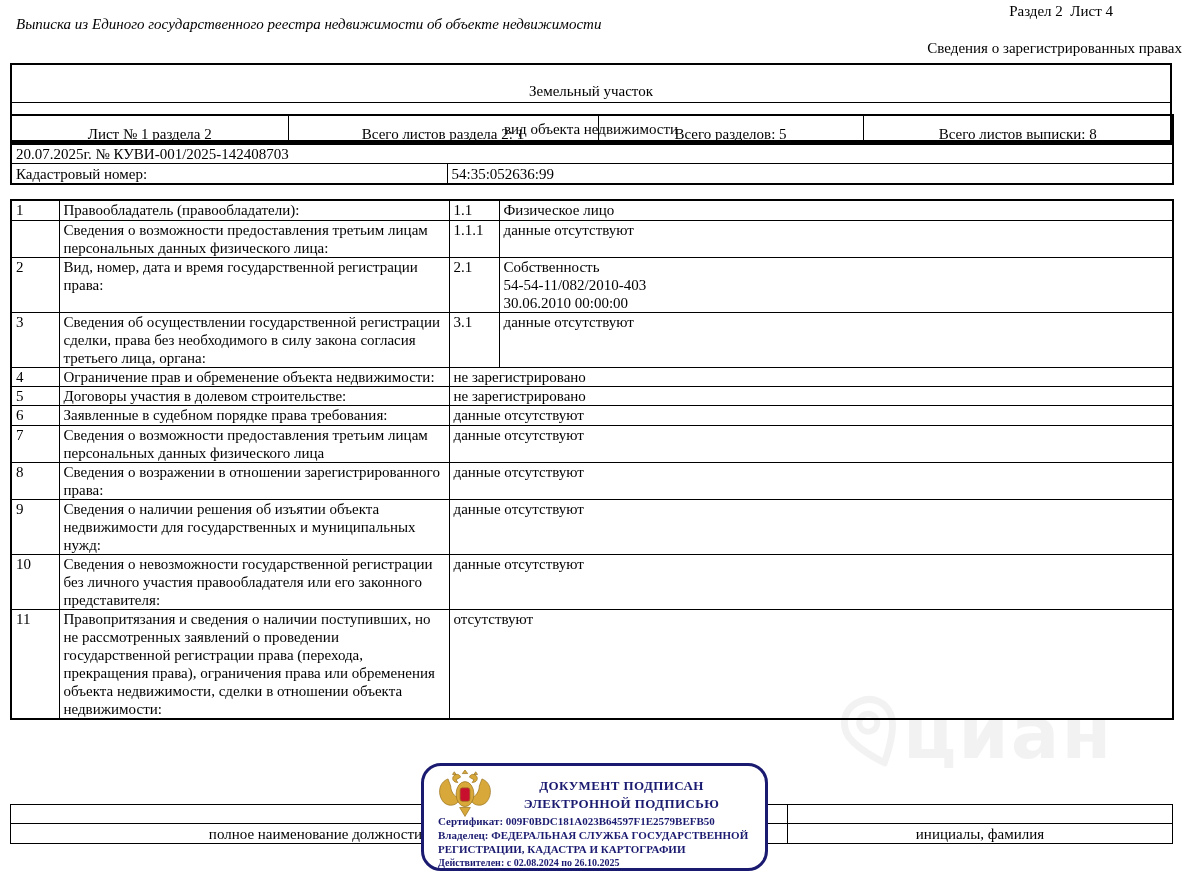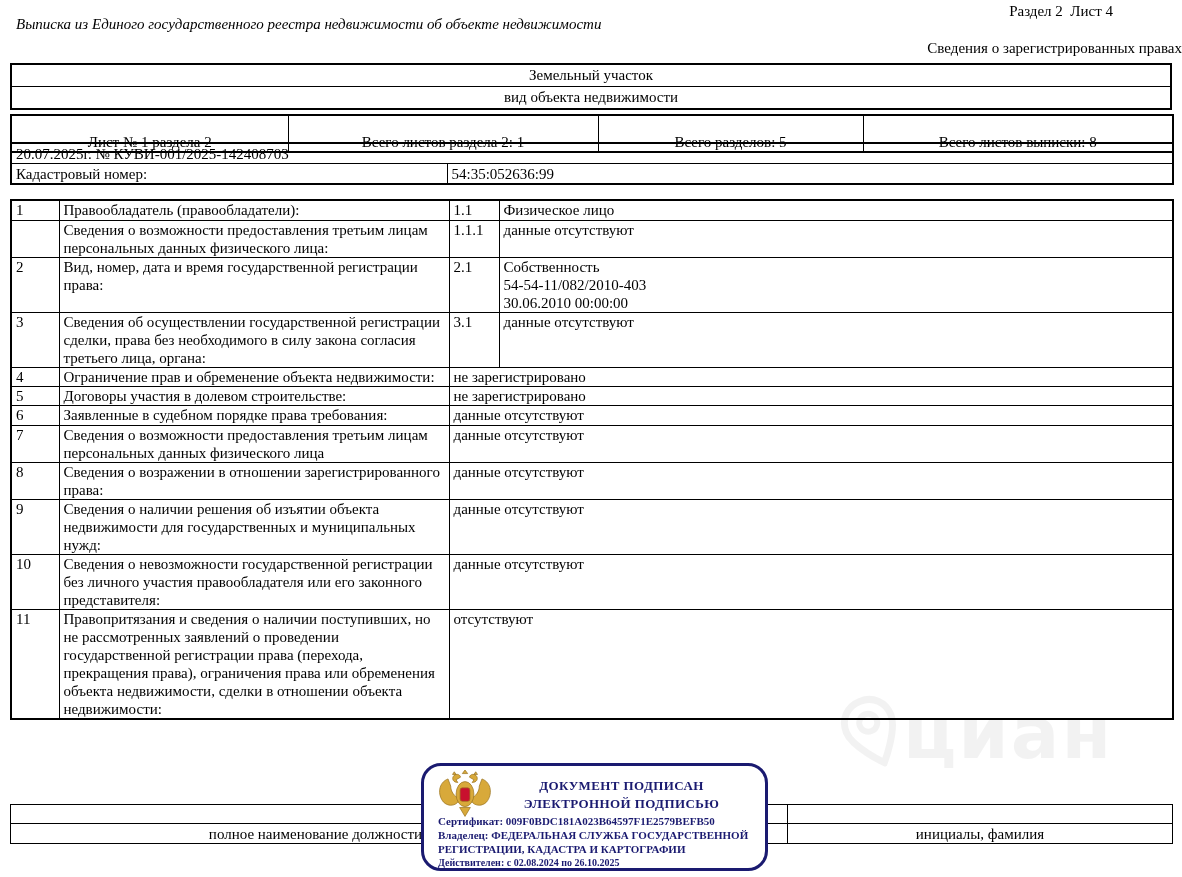--- a/index.html
+++ b/index.html
@@ -9,24 +9,24 @@
   .corner-label{position:absolute;top:3px;right:69px;font-size:15px;white-space:pre;}
   .doc-title{position:absolute;top:16px;left:16px;width:100%;text-align:left;font-size:15px;font-style:italic;}
   .doc-subtitle{position:absolute;top:40px;left:0;width:100%;text-align:right;font-size:15px;}
 
   table{border-collapse:collapse;position:absolute;table-layout:fixed;background:transparent;}
   td{border:1px solid #000;font-size:15px;line-height:1.2;padding:0 4px;vertical-align:top;
      overflow:hidden;}
   .tb-outer{border:2px solid #000;}
 
   .t-objtype{left:10px;top:63px;width:1162px;z-index:1;}
-  .t-objtype td{text-align:center;height:20px;padding-top:1px;}
+  .t-objtype td{text-align:center;height:20px;padding-top:17px;}
 
   .t-sheets{left:10px;top:114px;width:1162px;z-index:1;}
-  .t-sheets td{text-align:center;height:17px;padding-top:17px;}
+  .t-sheets td{text-align:center;height:17px;padding-top:9px;}
 
   .t-docinfo{left:10px;top:142px;width:1162px;z-index:1;}
   .t-docinfo td{height:18px;padding-top:1px;}
 
   .t-main{left:10px;top:199px;width:1162px;z-index:1;}
   .t-main td.val{white-space:pre-line;}
 
   .t-sign{left:10px;top:804px;width:1162px;z-index:1;padding-left:30px;}
   .t-sign td{text-align:center;height:17px;padding-top:1px;}
 

